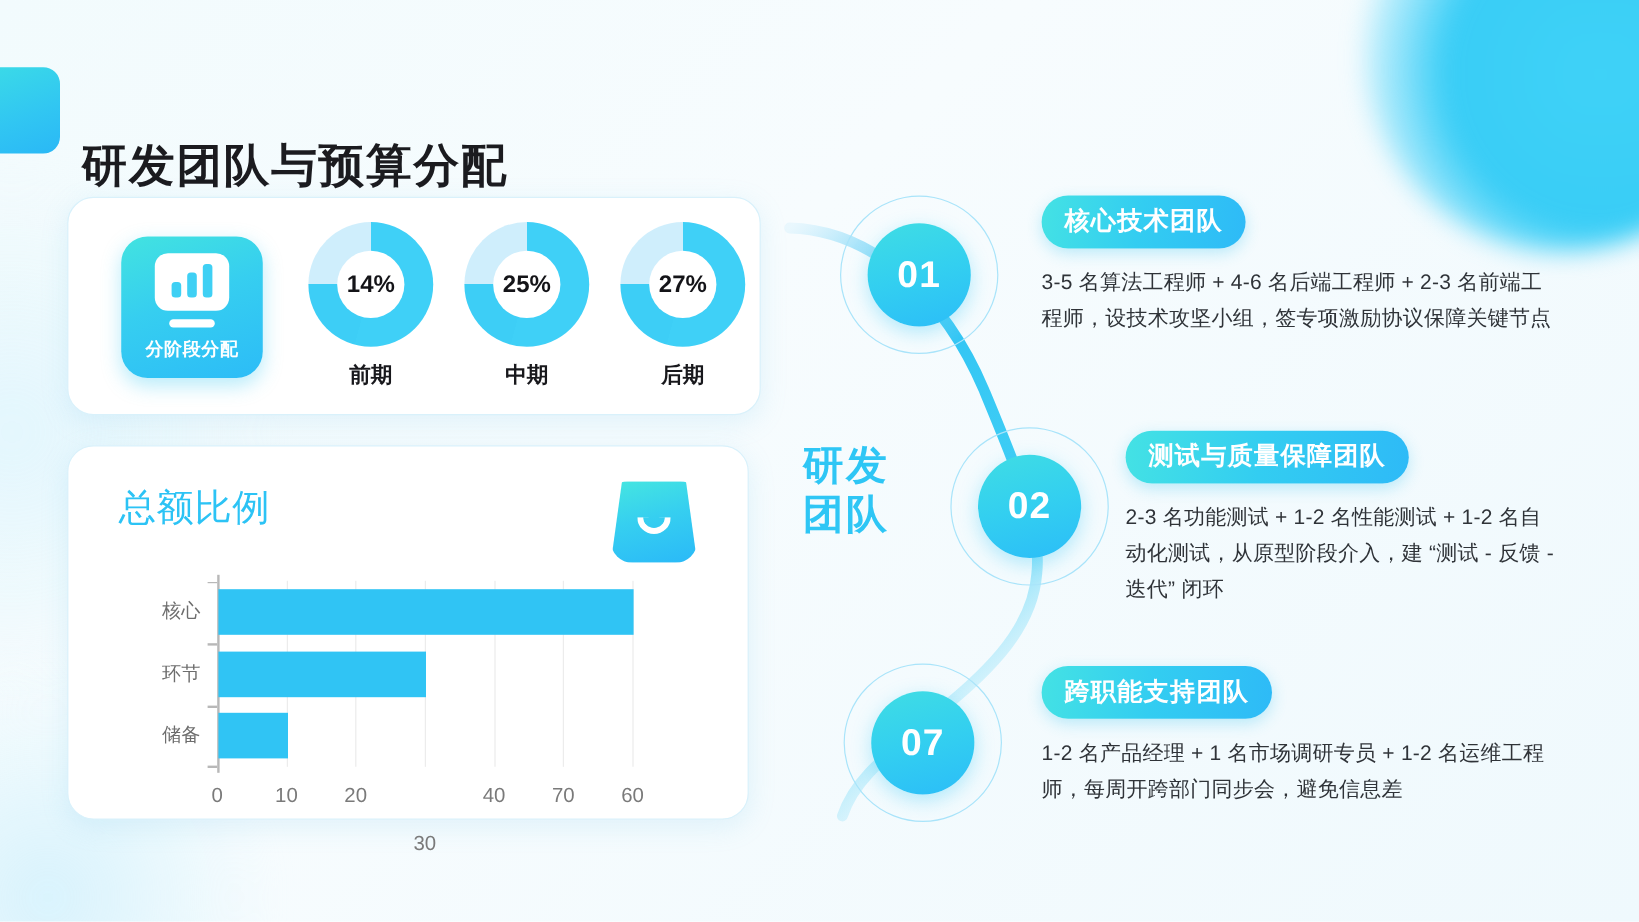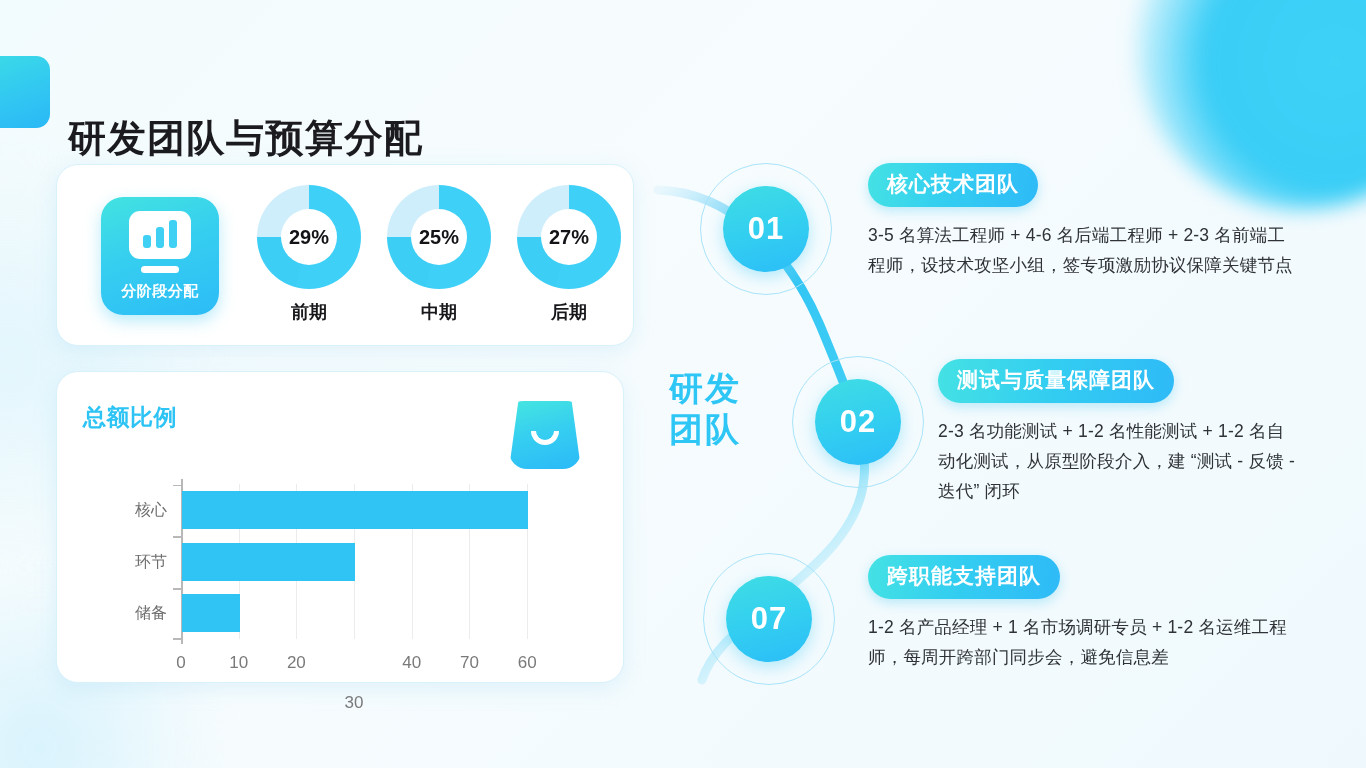--- a/index.html
+++ b/index.html
@@ -96,22 +96,22 @@
   .donut-pct {
     position: absolute; left: 0; top: 0; width: 100%; height: 100%;
     display: flex; align-items: center; justify-content: center;
     font-size: 20px; font-weight: bold; color: #141418; z-index: 2;
   }
   .donut-label { margin-top: 11px; font-size: 18px; font-weight: bold; color: #18181c; }
 
   
   #card-bars { left: 56px; top: 371px; width: 568px; height: 312px; }
   .bars-title {
-    position: absolute; left: 26px; top: 30px;
-    font-size: 23px; font-weight: bold; color: #2cc3f5; letter-spacing: .5px;
+    position: absolute; left: 42px; top: 30px;
+    font-size: 31px; font-weight: normal; color: #2cc3f5; letter-spacing: .5px;
   }
   .bag-icon {
     position: absolute; right: 42px; top: 29px; width: 72px; height: 68px;
   }
   .bag-body {
     width: 100%; height: 100%;
     background: linear-gradient(165deg, #45e6e0 0%, #36cff0 45%, #2ab9f8 100%);
     border-radius: 14px 14px 18px 18px;
     clip-path: polygon(13% 0%, 87% 0%, 100% 100%, 0% 100%);
     display: flex; align-items: center; justify-content: center;
@@ -200,21 +200,21 @@
         <i></i>
         <i></i>
     </div>
     <div class="monitor-stand"></div>
     <div class="phase-tile-label">分阶段分配</div>
   </div>
 
   <div class="donut-row">
     <div class="donut-item">
       <div class="donut">
-        <div class="donut-pct">29%</div>
+        <div class="donut-pct">14%</div>
       </div>
       <div class="donut-label">前期</div>
     </div>
     <div class="donut-item">
       <div class="donut">
         <div class="donut-pct">25%</div>
       </div>
       <div class="donut-label">中期</div>
     </div>
     <div class="donut-item">

